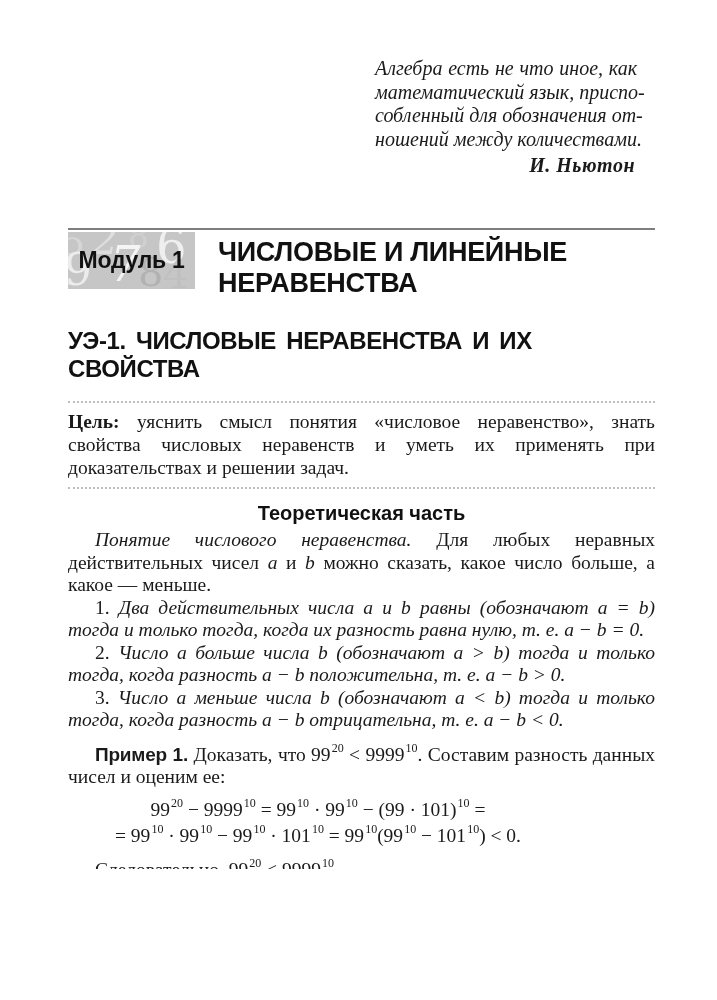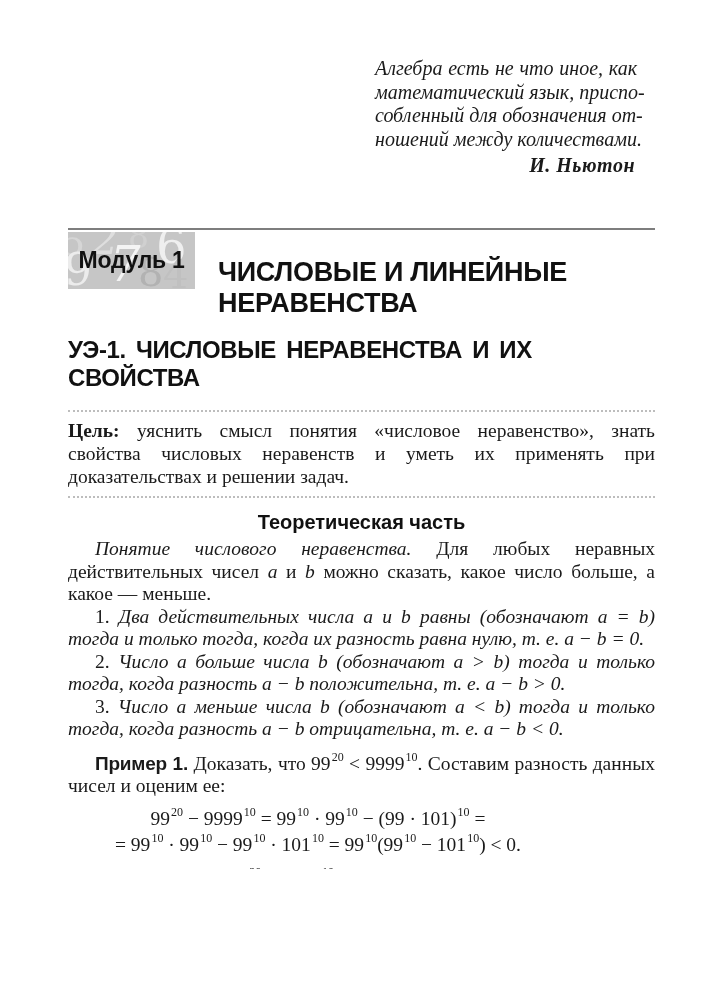--- a/index.html
+++ b/index.html
@@ -26,24 +26,24 @@
   .bn5{left:-4px;top:16px;font-size:44px;color:#ececec;}
   .bn6{left:42px;top:8px;font-size:48px;color:#f4f4f4;font-style:italic;}
   .bn7{left:70px;top:20px;font-size:40px;color:#b2b2b2;}
   .bn8{left:95px;top:22px;font-size:40px;color:#c0c0c0;}
   .badge-label{position:absolute;left:0;top:0;width:100%;height:100%;
                display:flex;align-items:center;justify-content:center;
                font-family:"Liberation Sans",sans-serif;font-weight:bold;font-size:23px;
                color:#111;letter-spacing:-0.3px;}
   .module-title{margin-left:150px;padding-top:9px;
                 font-family:"Liberation Sans",sans-serif;font-weight:bold;
-                font-size:27px;line-height:31px;color:#111;letter-spacing:-0.3px;margin-top:20px;}
+                font-size:27px;line-height:31px;color:#111;letter-spacing:-0.3px;}
 
   
-  .content{position:absolute;left:68px;top:336px;width:587px;}
+  .content{position:absolute;left:68px;top:327px;width:587px;}
   .section-title{font-family:"Liberation Sans",sans-serif;font-weight:bold;
                  font-size:24px;line-height:28px;color:#111;
                  letter-spacing:-0.4px;word-spacing:4px;margin-bottom:18px;}
   .goal{border-top:2px dotted #bdbdbd;border-bottom:2px dotted #bdbdbd;
         padding:7px 0 8px 0;font-size:19.5px;line-height:23px;text-align:justify;}
   .goal-label{font-weight:bold;}
   .theory-heading{margin-top:12px;margin-bottom:4px;text-align:center;
                   font-family:"Liberation Sans",sans-serif;font-weight:bold;
                   font-size:20px;line-height:24px;color:#111;}
   .para{margin:0;font-size:19.5px;line-height:22.5px;text-align:justify;text-indent:27px;}

